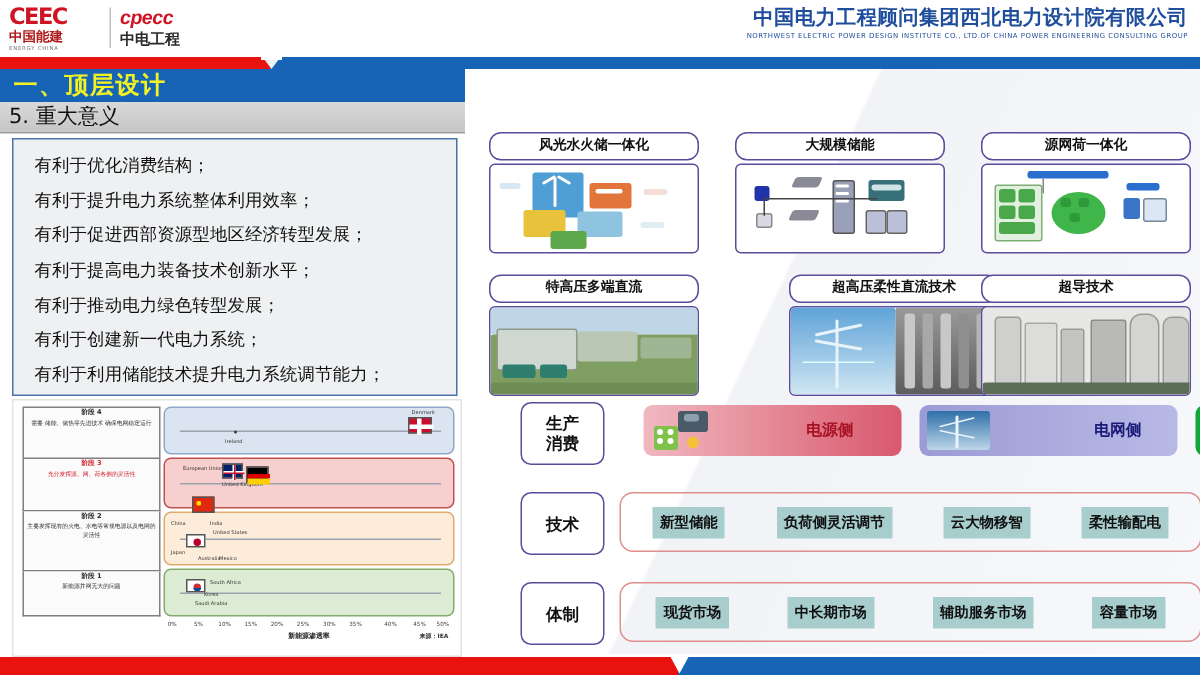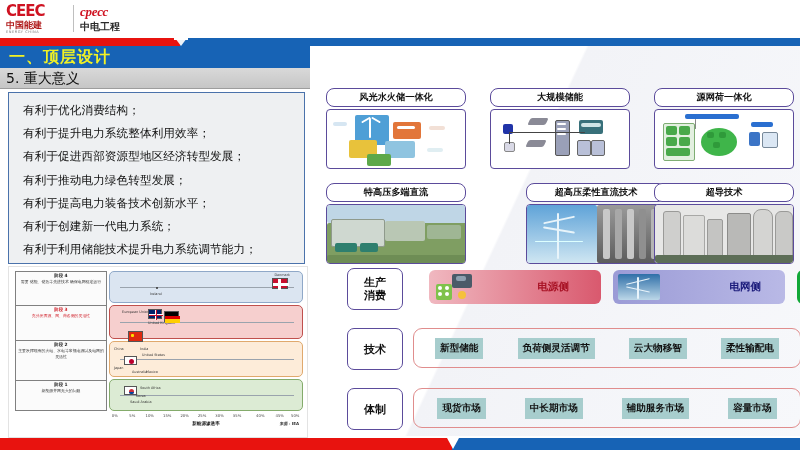--- a/index.html
+++ b/index.html
@@ -11,21 +11,21 @@
   #slide{position:absolute;left:0;top:0;width:800px;height:450px;background:#fff;overflow:hidden;}
 
   
   .logo-zone{position:absolute;left:0;top:0;width:180px;height:24px;background:#fff;z-index:6;}
   .logo-ceec{position:absolute;left:6px;top:4px;width:62px;height:30px;}
   .ceec-mark{font-family:"DejaVu Sans",sans-serif;font-weight:bold;font-size:15px;color:#cf1322;letter-spacing:-1px;line-height:15px;}
   .ceec-cn{font-size:9px;color:#b01a1a;font-weight:bold;line-height:10px;margin-top:1px;}
   .ceec-en{font-size:3.6px;color:#7a7a7a;letter-spacing:.5px;line-height:5px;}
   .logo-div{position:absolute;left:73px;top:5px;width:1px;height:27px;background:#bfbfbf;}
   .logo-cpecc{position:absolute;left:80px;top:5px;}
-  .cpecc-mark{font-family:Liberation Serif, serif;font-style:italic;font-weight:bold;font-size:13px;color:#cf1322;line-height:14px;letter-spacing:-.3px;}
+  .cpecc-mark{font-family:Liberation Sans, sans-serif;font-style:italic;font-weight:bold;font-size:13px;color:#cf1322;line-height:14px;letter-spacing:-.3px;}
   .cpecc-cn{font-size:10px;color:#2b2b2b;font-weight:bold;line-height:12px;margin-top:2px;}
 
   .company{position:absolute;right:8px;top:4px;text-align:right;z-index:6;}
   .company-cn{font-size:13.5px;font-weight:bold;color:#1f4e9c;line-height:16px;letter-spacing:.3px;}
   .company-en{font-size:4.6px;color:#1f4e9c;letter-spacing:.35px;line-height:8px;margin-top:1px;}
 
   .bar-red{position:absolute;left:0;top:38px;width:180px;height:8px;background:#e8130f;z-index:4;}
   .bar-blue{position:absolute;left:180px;top:38px;width:620px;height:8px;background:#1763b5;z-index:4;}
   .bar-notch{position:absolute;left:174px;top:38px;width:14px;height:9px;z-index:5;
     background:linear-gradient(to bottom,#ffffff 0,#ffffff 2px,transparent 2px);}
@@ -127,39 +127,43 @@
       <div class="ceec-cn">中国能建</div>
       <div class="ceec-en">ENERGY CHINA</div>
     </div>
     <div class="logo-div"></div>
     <div class="logo-cpecc">
       <div class="cpecc-mark">cpecc</div>
       <div class="cpecc-cn">中电工程</div>
     </div>
   </div>
 
+  <div class="company">
+    <div class="company-cn">中国电力工程顾问集团西北电力设计院有限公司</div>
+    <div class="company-en">NORTHWEST ELECTRIC POWER DESIGN INSTITUTE CO., LTD.OF CHINA POWER ENGINEERING CONSULTING GROUP</div>
+  </div>
 
   <div class="bar-red"></div>
   <div class="bar-blue"></div>
   <div class="bar-notch"></div>
 
   <div class="sec-title">
     <span>一、顶层设计</span>
   </div>
   <div class="sub-title">
     <span>5. 重大意义</span>
   </div>
 
   <div class="bullets">
     <ul>
       <li>有利于优化消费结构；</li>
       <li>有利于提升电力系统整体利用效率；</li>
       <li>有利于促进西部资源型地区经济转型发展；</li>
+      <li>有利于提高电力装备技术创新水平；</li>
       <li>有利于推动电力绿色转型发展；</li>
-      <li>有利于提高电力装备技术创新水平；</li>
       <li>有利于创建新一代电力系统；</li>
       <li>有利于利用储能技术提升电力系统调节能力；</li>
     </ul>
   </div>
 
   <div class="chart-wrap">
 
     <div class="stages">
       <div class="stage s4">
         <div class="sname">阶段 4</div>

